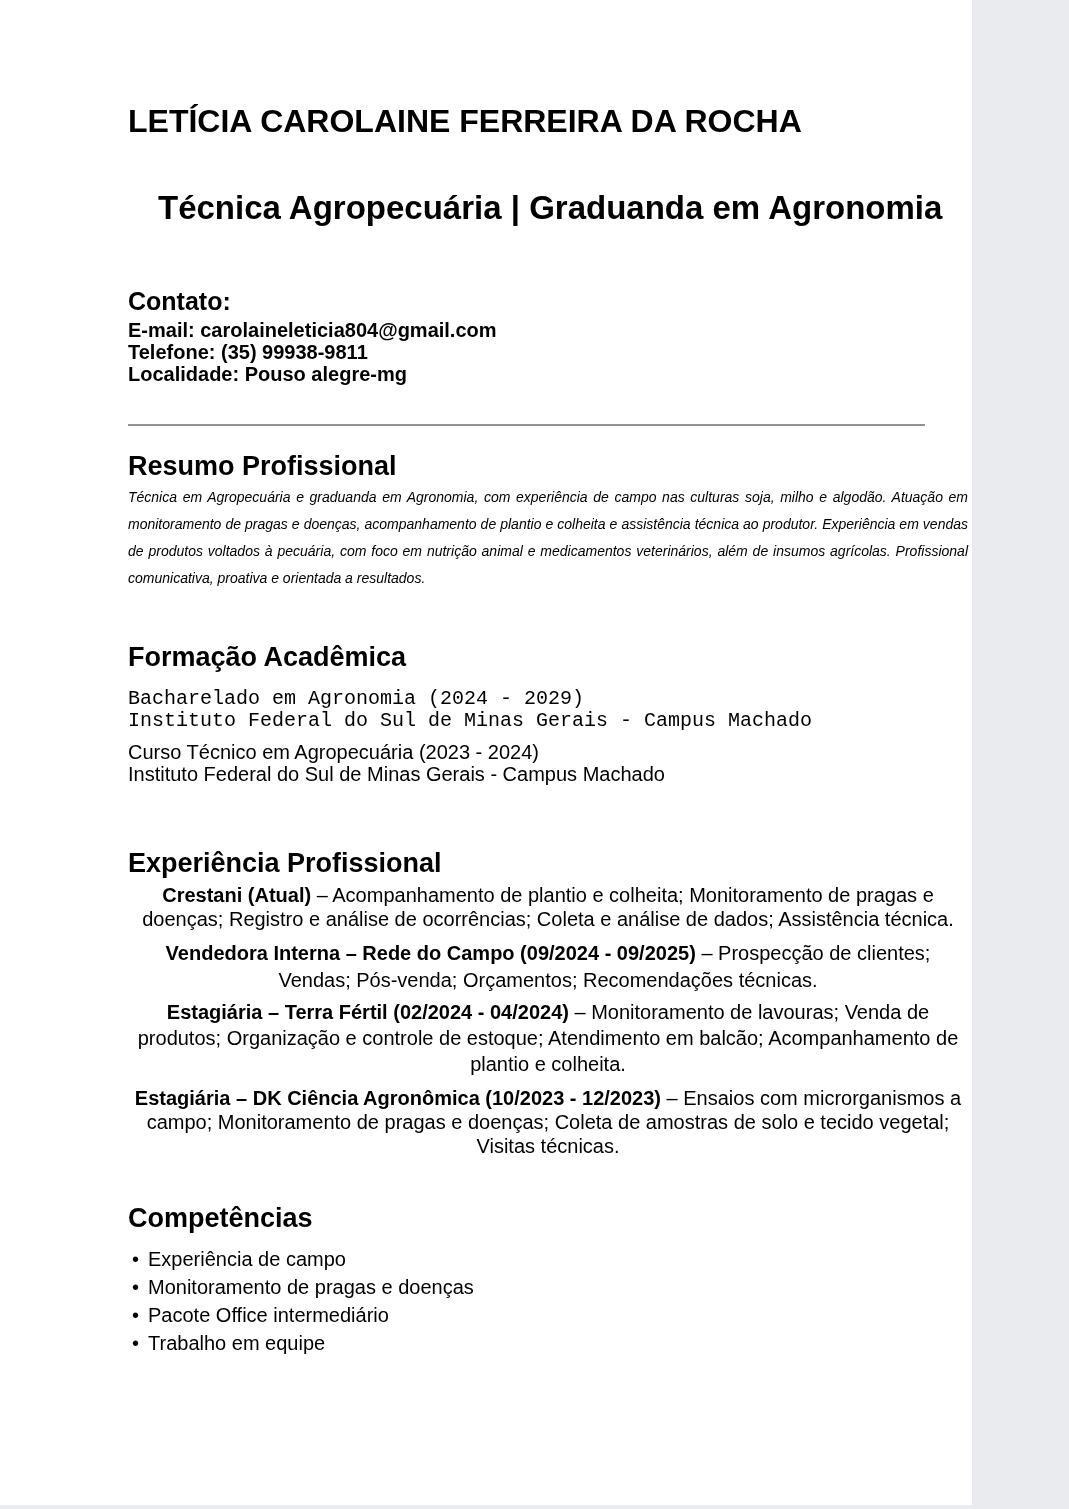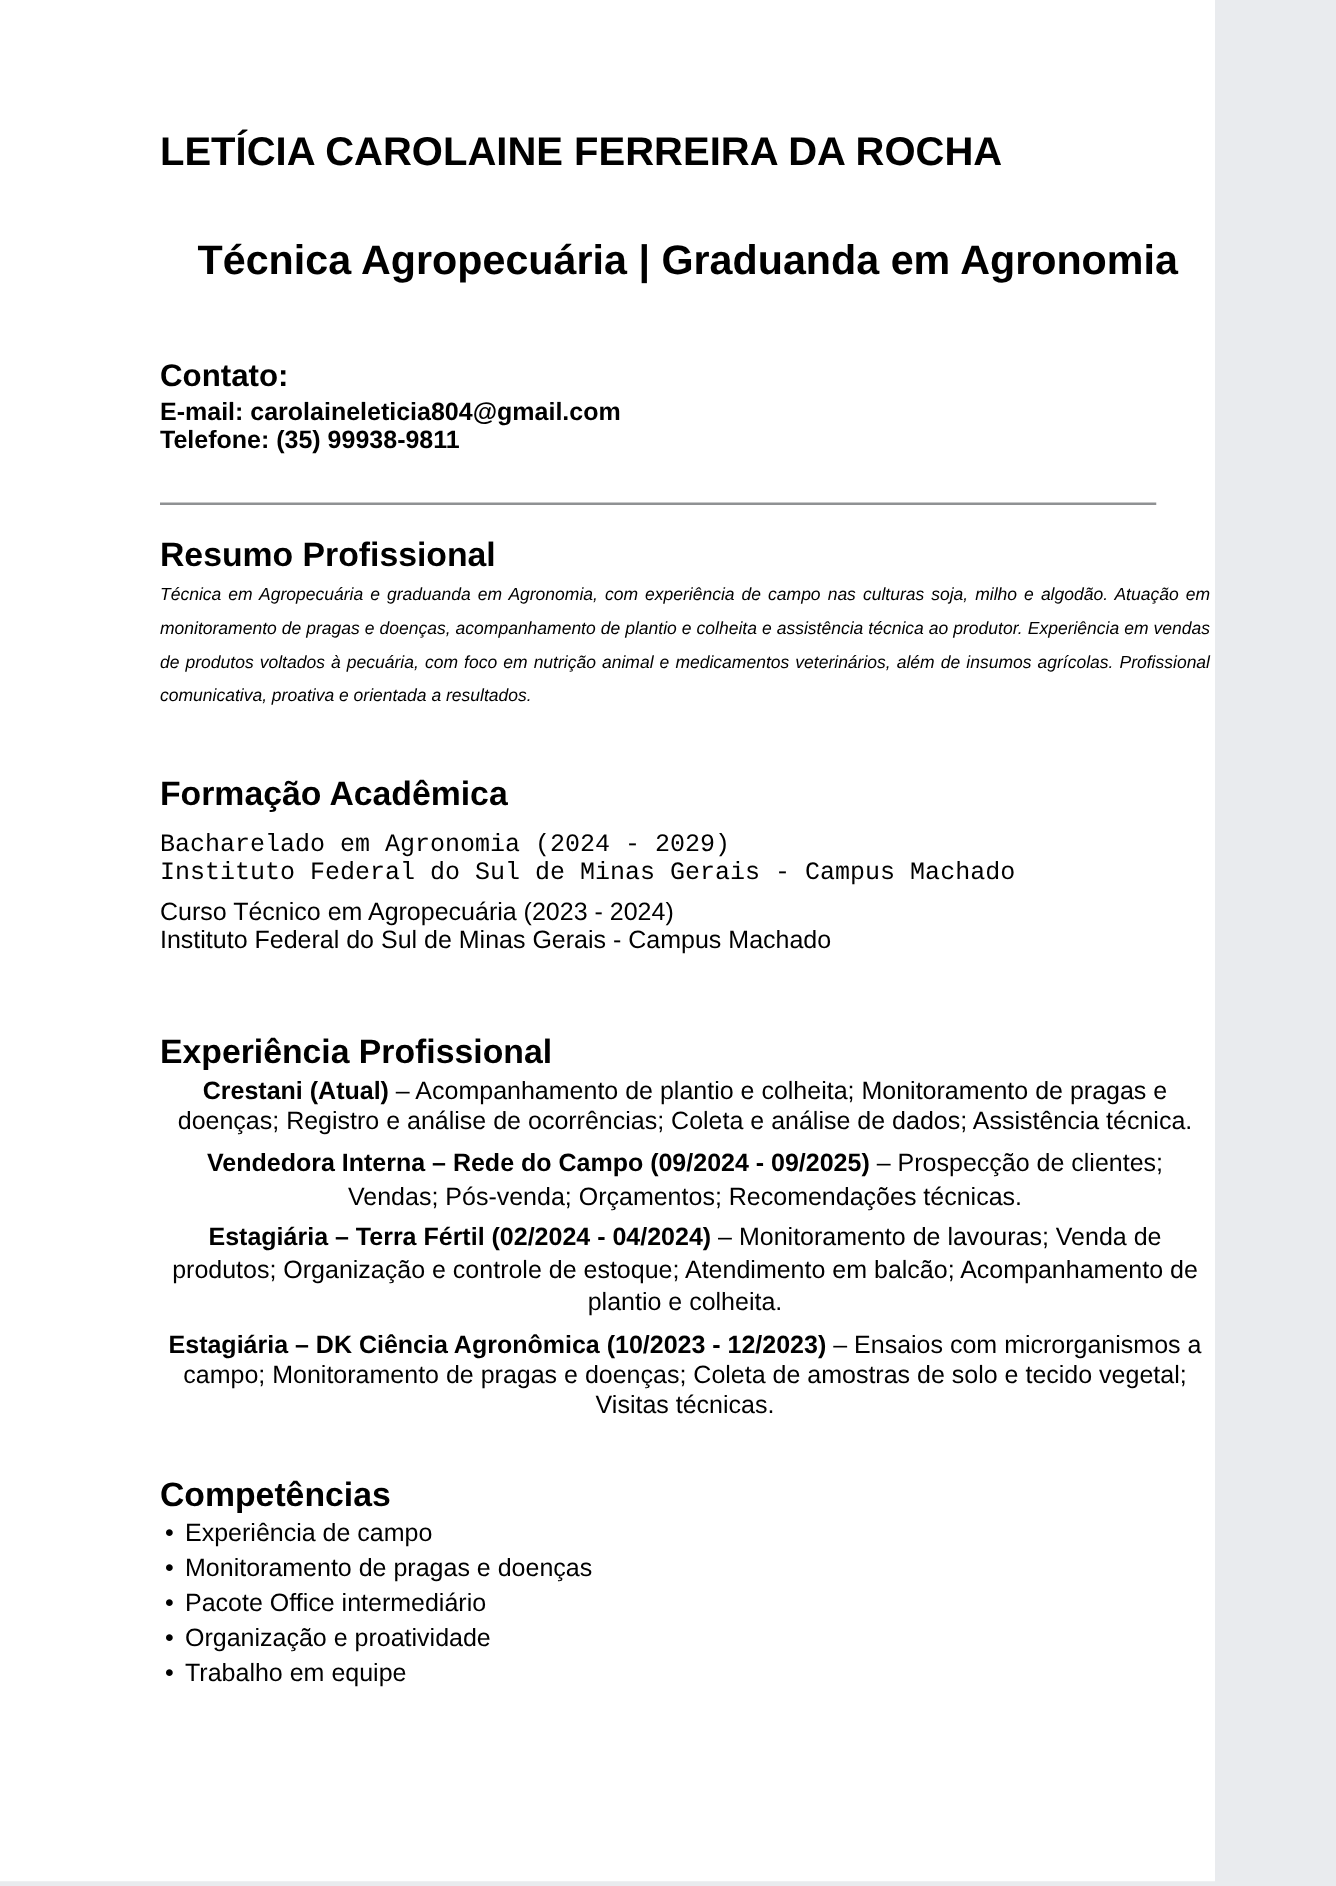--- a/index.html
+++ b/index.html
@@ -71,21 +71,21 @@
   .edu-item.second { margin-top:9px; }
   .experience-heading { margin-top:62px; }
   .exp-item { font-size:20px;text-align:center; }
   .exp-item .role { font-weight:700; }
   .exp-1 { margin-top:4px;  line-height:24px; }
   .exp-2 { margin-top:9px;  line-height:27px; }
   .exp-3 { margin-top:5px;  line-height:26px; }
   .exp-4 { margin-top:9px;  line-height:24px; }
   .skills-heading { margin-top:44px; }
   .skills-list {
-    margin-top:5px;
+    margin-top:15px;
     list-style:none;
   }
   .skills-list li {
     font-size:20px;
     line-height:21px;
     margin-bottom:7px;
     padding-left:4px;
   }
   .skills-list li::before {
     content:"•";
@@ -98,20 +98,21 @@
 <div class="page">
   <div class="content">
 
     <h1 class="name">LETÍCIA CAROLAINE FERREIRA DA ROCHA</h1>
     <h2 class="headline">Técnica Agropecuária | Graduanda em Agronomia</h2>
 
     <h3 class="contact-heading">Contato:</h3>
     <div class="contact-block">
       <p class="contact-line">E-mail: carolaineleticia804@gmail.com</p>
       <p class="contact-line">Telefone: (35) 99938-9811</p>
+      <p class="contact-line">Localidade: Pouso alegre-mg</p>
     </div>
 
     <hr class="rule">
 
     <h3 class="sec-heading summary-heading">Resumo Profissional</h3>
     <p class="summary-text">Técnica em Agropecuária e graduanda em Agronomia, com experiência de campo nas culturas soja, milho e algodão. Atuação em monitoramento de pragas e doenças, acompanhamento de plantio e colheita e assistência técnica ao produtor. Experiência em vendas de produtos voltados à pecuária, com foco em nutrição animal e medicamentos veterinários, além de insumos agrícolas. Profissional comunicativa, proativa e orientada a resultados.</p>
 
     <h3 class="sec-heading education-heading">Formação Acadêmica</h3>
     <div class="edu-item first">
       <p>Bacharelado em Agronomia (2024 - 2029)</p>
@@ -126,18 +127,17 @@
     <p class="exp-item exp-1"><span class="role">Crestani (Atual)</span> <span>– Acompanhamento de plantio e colheita; Monitoramento de pragas e doenças; Registro e análise de ocorrências; Coleta e análise de dados; Assistência técnica.</span></p>
     <p class="exp-item exp-2"><span class="role">Vendedora Interna – Rede do Campo (09/2024 - 09/2025)</span> <span>– Prospecção de clientes; Vendas; Pós-venda; Orçamentos; Recomendações técnicas.</span></p>
     <p class="exp-item exp-3"><span class="role">Estagiária – Terra Fértil (02/2024 - 04/2024)</span> <span>– Monitoramento de lavouras; Venda de produtos; Organização e controle de estoque; Atendimento em balcão; Acompanhamento de plantio e colheita.</span></p>
     <p class="exp-item exp-4"><span class="role">Estagiária – DK Ciência Agronômica (10/2023 - 12/2023)</span> <span>– Ensaios com microrganismos a campo; Monitoramento de pragas e doenças; Coleta de amostras de solo e tecido vegetal; Visitas técnicas.</span></p>
 
     <h3 class="sec-heading skills-heading">Competências</h3>
     <ul class="skills-list">
       <li>Experiência de campo</li>
       <li>Monitoramento de pragas e doenças</li>
       <li>Pacote Office intermediário</li>
-      <li>Organização e proatividade</li>
       <li>Trabalho em equipe</li>
     </ul>
 
   </div>
 </div>
 
 </body></html>

